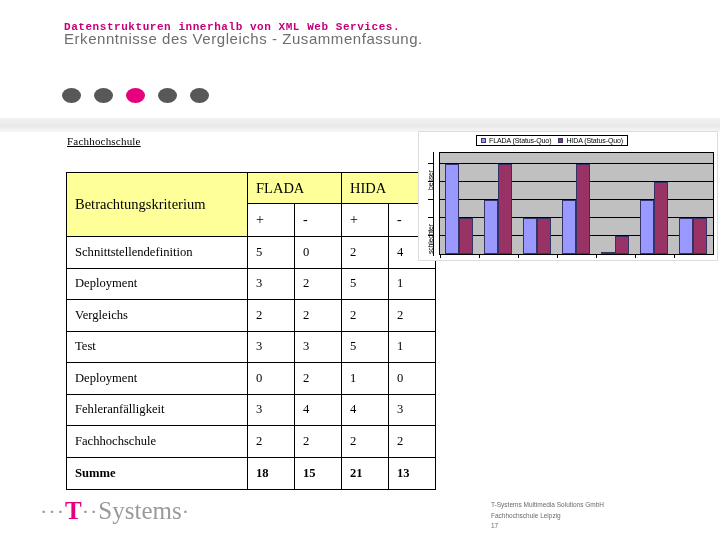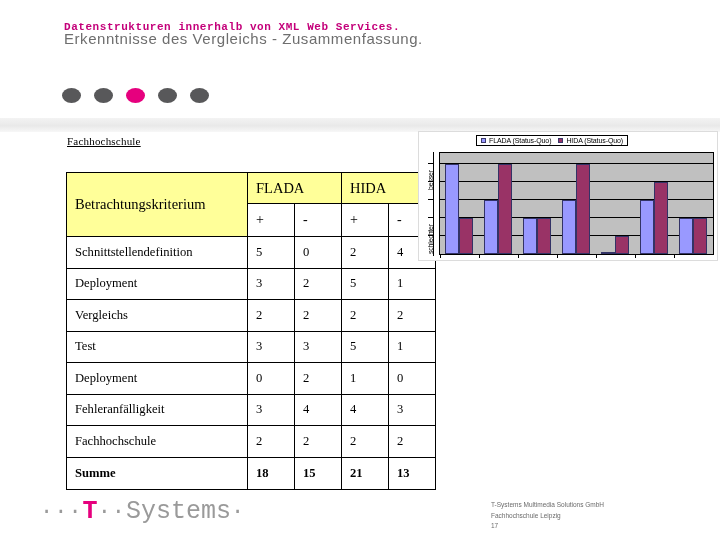--- a/index.html
+++ b/index.html
@@ -269,21 +269,21 @@
     width: 1px;
     height: 4px;
     background: #000000;
   }
 
   
   #footer-logo {
     position: absolute;
     left: 40px;
     top: 497px;
-    font-family: Liberation Mono, monospace;
+    font-family: Liberation Serif, serif;
     font-size: 25px;
     color: #9a9a9a;
     white-space: nowrap;
     letter-spacing: 0px;
   }
   #footer-logo .magenta {
     color: #e6007e;
     font-weight: bold;
   }
   #footer-logo .dots {

